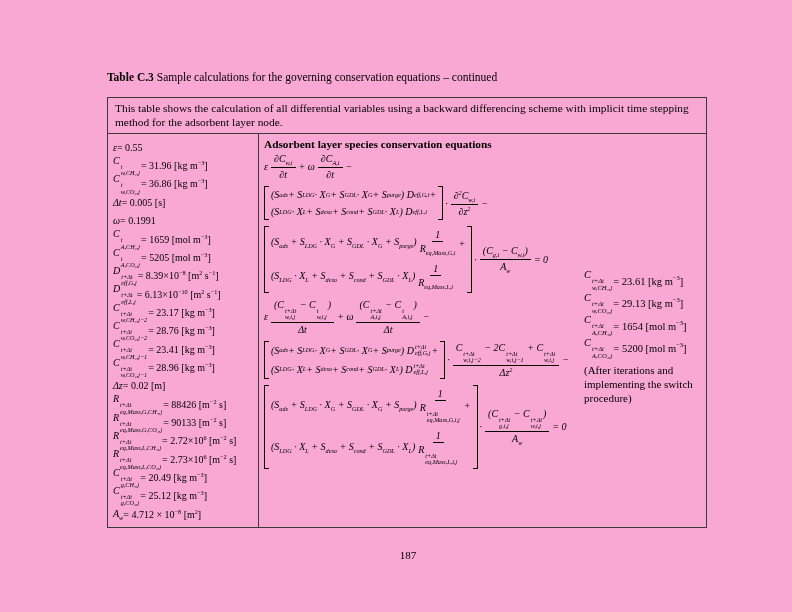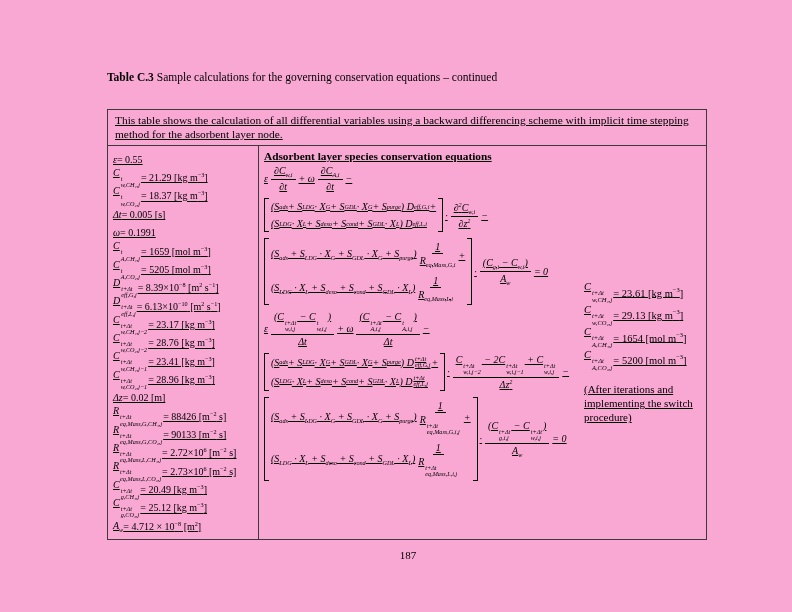--- a/index.html
+++ b/index.html
@@ -2,33 +2,33 @@
 <html><head>
 <meta charset="utf-8">
 <style>
   html,body { margin:0; padding:0; background:#e8e8e8; }
   .page {
     position:relative; width:792px; height:612px; background:#f9a8d4;
     font-family:"Liberation Serif","DejaVu Serif",serif; color:#000;
     overflow:hidden; margin:0 auto;
   }
   .doc-title { position:absolute; left:107px; top:71px; font-size:11.5px; white-space:nowrap; }
-  .ctable { position:absolute; left:107px; top:109px; width:600px; border:1px solid #3a3a3a; box-sizing:border-box;text-decoration:underline; }
+  .ctable { position:absolute; left:107px; top:97px; width:600px; border:1px solid #3a3a3a; box-sizing:border-box; }
   .caption { border-bottom:1px solid #3a3a3a; font-size:11.4px; line-height:1.24; padding:3px 7px 4px 7px; }
   .tbody { display:flex; height:393px; }
   .col { box-sizing:border-box; overflow:hidden; }
   .col-left  { width:151px; border-right:1px solid #3a3a3a; padding:4px 0 0 5px; }
   .col-center{ width:320px; border-right:3px solid #f9a8d4; padding:2px 10px 0 5px; }
   .col-right { flex:1; padding:135px 0 0 5px; }
 
   .litem { height:18.35px; display:flex; align-items:center; white-space:nowrap; font-size:10px; }
   .col-right .litem { height:22.5px; font-size:10.5px; }
   .mvar { font-style:italic; }
   .mval { font-style:normal;text-align:right; }
-  .note { font-size:11px; line-height:1.28; margin-top:11px; width:114px; }
+  .note { font-size:11px; line-height:1.28; margin-top:4px; width:114px; }
 
   .eqhead { font-weight:bold; font-size:11.3px; margin:2px 0 3px 0; }
   .eqline { display:flex; align-items:center; font-size:10px; font-style:italic; margin:2px 0 6px 0; white-space:nowrap; }
   .eqline > * { flex:none; }
 
   .frac { display:inline-flex; flex-direction:column; align-items:center; margin:0 3px; }
   .fnum { border-bottom:1px solid #000; padding:0 3px 1px 3px; text-align:center; }
   .fden { padding-top:1px; text-align:center; }
 
   .bstack { display:flex; align-items:stretch; margin-right:2px; }
@@ -58,28 +58,28 @@
       <div class="col col-left">
         <div class="litem">
             <span class="mvar"><span>ε</span></span>
             <span class="mval"><span> = 0.55</span></span>
           </div>
         <div class="litem">
             <span class="mvar"><span>C</span><span class="supsub">
                 <span class="ss-sup">t</span>
                 <span class="ss-sub">w,CH₄,j</span>
               </span></span>
-            <span class="mval"><span> = 21.29 [kg m</span><span class="msup">−3</span><span>]</span></span>
+            <span class="mval"><span> = 31.96 [kg m</span><span class="msup">−3</span><span>]</span></span>
           </div>
         <div class="litem">
             <span class="mvar"><span>C</span><span class="supsub">
                 <span class="ss-sup">t</span>
                 <span class="ss-sub">w,CO₂,j</span>
               </span></span>
-            <span class="mval"><span> = 18.37 [kg m</span><span class="msup">−3</span><span>]</span></span>
+            <span class="mval"><span> = 36.86 [kg m</span><span class="msup">−3</span><span>]</span></span>
           </div>
         <div class="litem">
             <span class="mvar"><span>Δt</span></span>
             <span class="mval"><span> = 0.005 [s]</span></span>
           </div>
         <div class="litem">
             <span class="mvar"><span>ω</span></span>
             <span class="mval"><span> = 0.1991</span></span>
           </div>
         <div class="litem">

